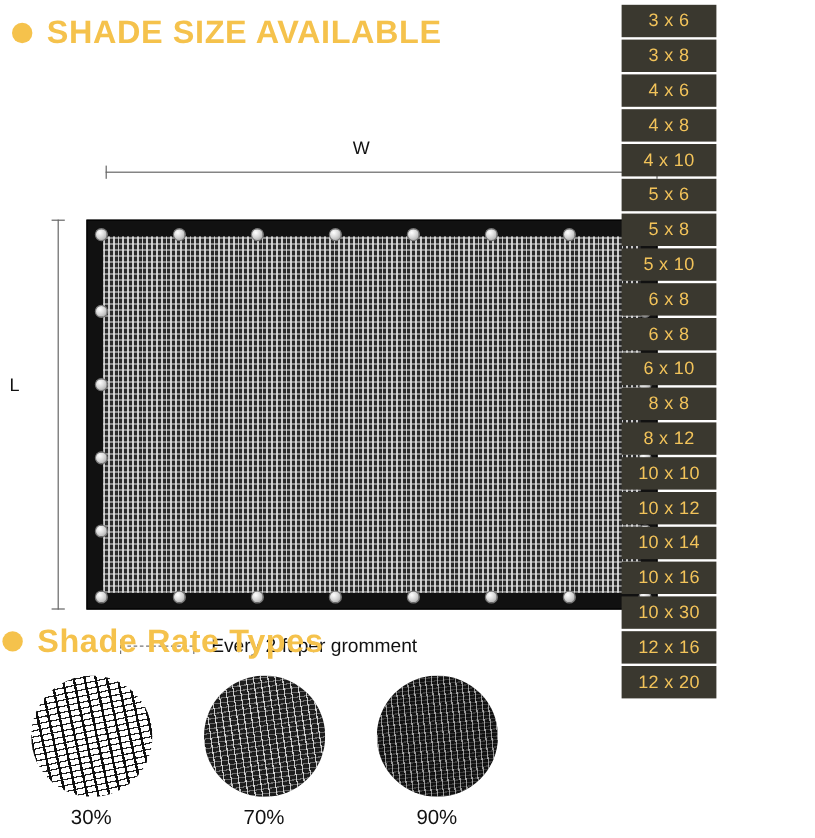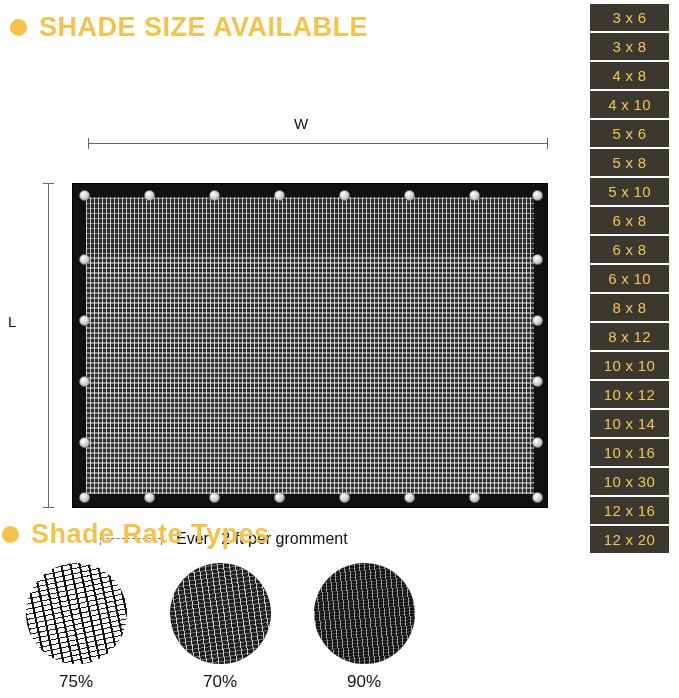--- a/index.html
+++ b/index.html
@@ -10,21 +10,21 @@
   body {
     width: 679px;
     height: 698px;
     font-family: "Liberation Sans", sans-serif;
     overflow: hidden;
     position: relative;
   }
 
   .page {
     position: relative;
-    width: 669px;
+    width: 597px;
     height: 698px;
     background: #ffffff;
   }
 
   
   .left-panel {
     position: absolute;
     left: 0;
     top: 0;
     width: 600px;
@@ -333,40 +333,41 @@
     <div class="heading" id="heading-shade-rate">
       <span class="bullet"></span>
       <span class="heading-text">Shade Rate Types</span>
     </div>
 
     <div class="rates">
       <div class="rate-item">
         <div class="rate-circle">
             <div class="mesh30"></div>
           </div>
-        <div class="rate-label">75%</div>
+        <div class="rate-label">30%</div>
       </div>
       <div class="rate-item">
         <div class="rate-circle">
             <div class="mesh70"></div>
           </div>
         <div class="rate-label">70%</div>
       </div>
       <div class="rate-item">
         <div class="rate-circle">
             <div class="mesh90"></div>
           </div>
         <div class="rate-label">90%</div>
       </div>
     </div>
   </div>
 
   <div class="size-list">
     <div class="size-chip">3 x 6</div>
     <div class="size-chip">3 x 8</div>
+    <div class="size-chip">4 x 6</div>
     <div class="size-chip">4 x 8</div>
     <div class="size-chip">4 x 10</div>
     <div class="size-chip">5 x 6</div>
     <div class="size-chip">5 x 8</div>
     <div class="size-chip">5 x 10</div>
     <div class="size-chip">6 x 8</div>
     <div class="size-chip">6 x 8</div>
     <div class="size-chip">6 x 10</div>
     <div class="size-chip">8 x 8</div>
     <div class="size-chip">8 x 12</div>

